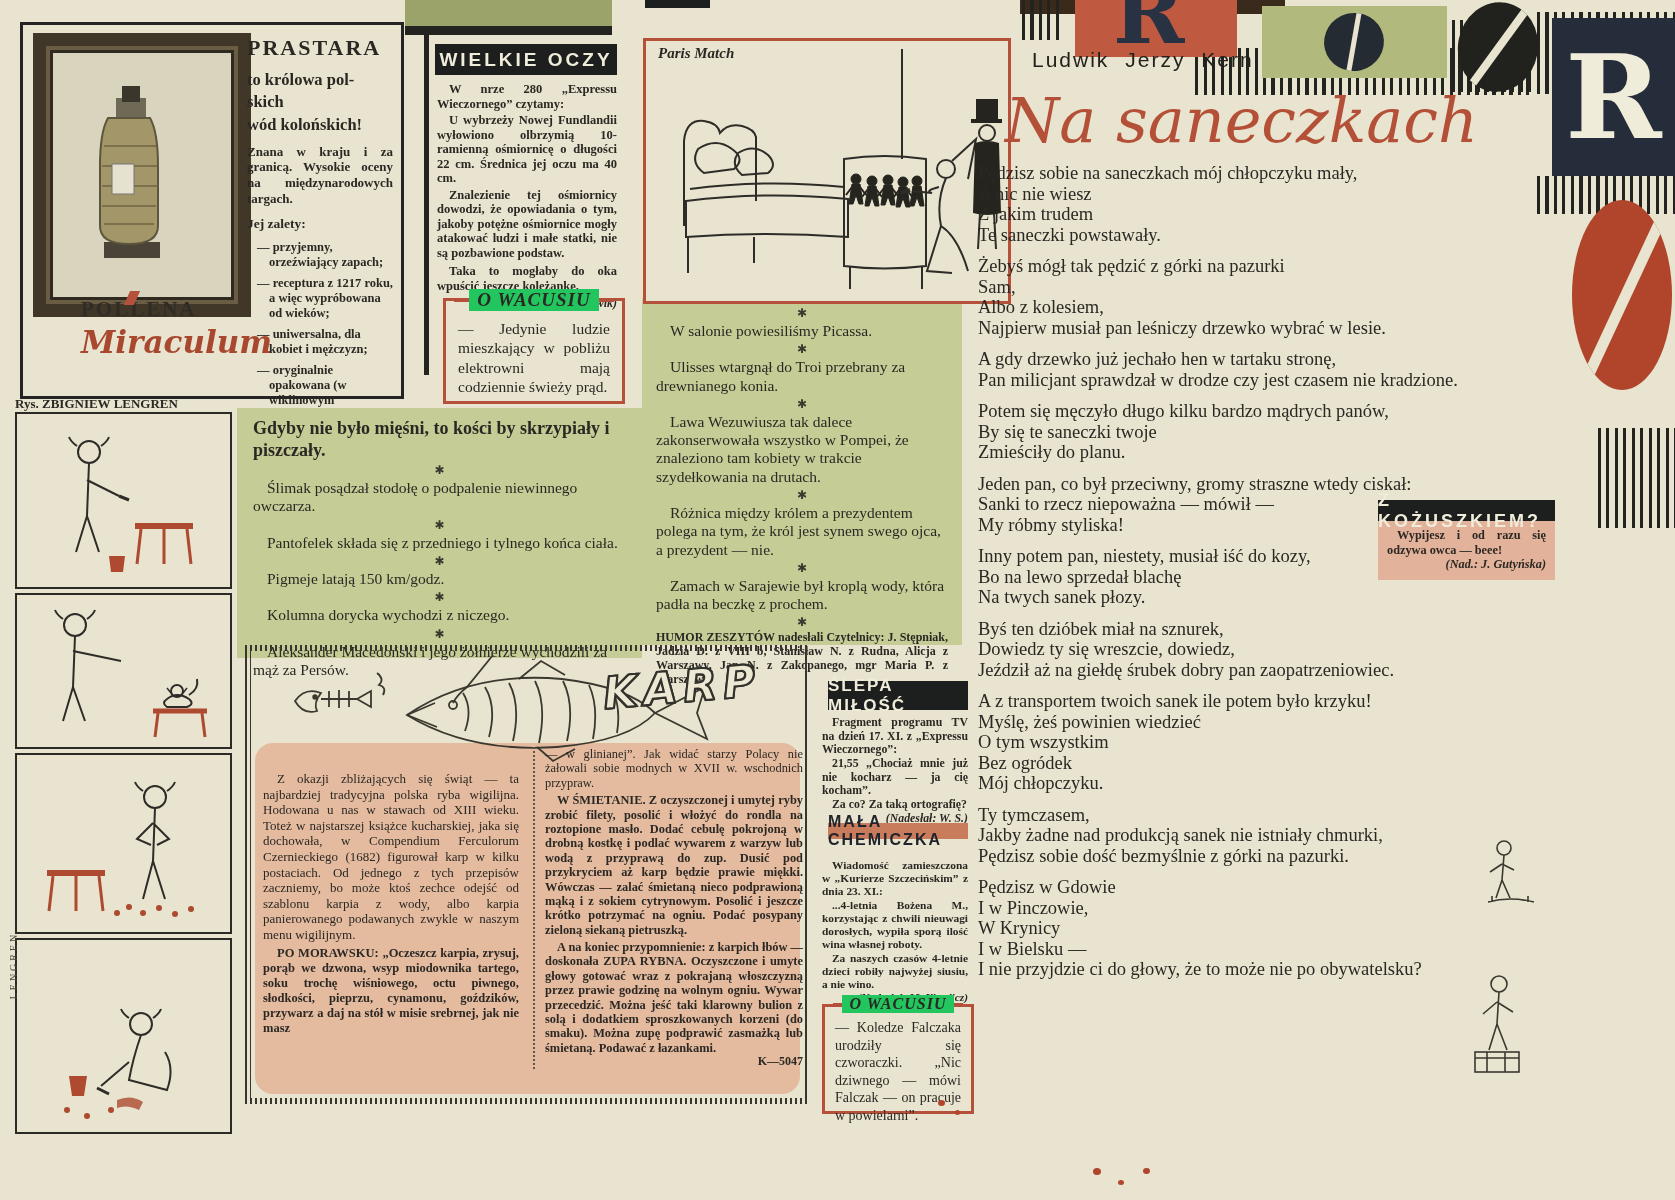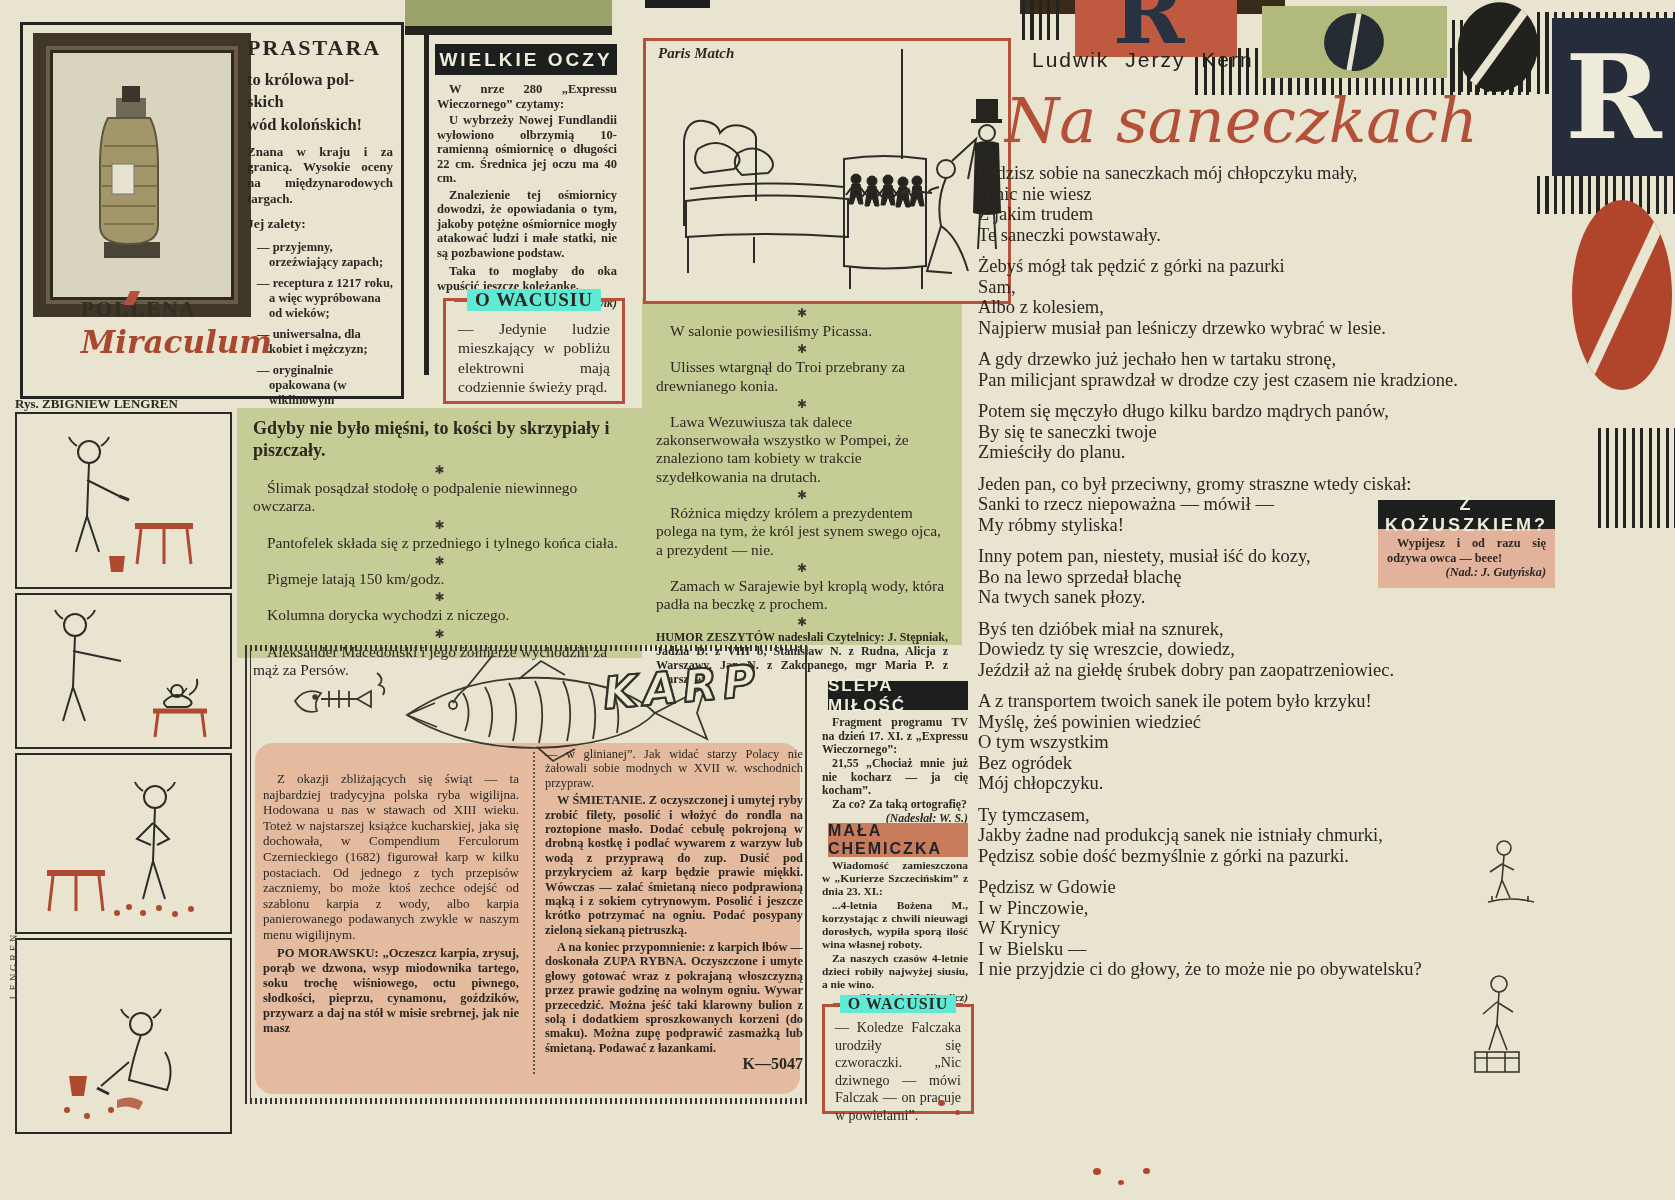--- a/index.html
+++ b/index.html
@@ -9,21 +9,21 @@
   .pre{white-space:pre-line;}
   .j{text-align:justify;}
   .stripes{background:repeating-linear-gradient(90deg,#23241f 0 3px,rgba(0,0,0,0) 3px 8.5px);}
   .bhead{background:#1d1e1e;color:#efecd9;font-family:"Liberation Sans","DejaVu Sans",sans-serif;
          font-weight:bold;display:flex;align-items:center;justify-content:center;letter-spacing:3px;}
   .star{display:block;text-align:center;font-size:12px;color:#3a382f;line-height:1;margin:3px 0;}
   .joke{font-size:15.5px;line-height:1.18;text-indent:14px;}
   .owbox{border:3px solid #b5503a;}
   .owtitle{display:flex;align-items:center;margin-top:-12px;padding:0 8px;}
   .owtitle .rule{flex:1;height:3px;background:#b5503a;}
-  .owtitle .t{padding:0 8px;font-weight:bold;font-size:19px;background:#5eead4;letter-spacing:1px;}
+  .owtitle .t{padding:0 8px;font-weight:bold;font-size:19px;background:#22c55e;letter-spacing:1px;font-style:italic;}
   .owbody{font-size:15.5px;line-height:1.25;padding:8px 12px 6px;text-align:justify;}
   .ellipse{border-radius:50%;}
   .slash{position:absolute;background:#e8e4cf;}
   .panel{border:2px solid #2a2a26;background:#e8e4cf;}
   .minihead-body{font-size:11.8px;line-height:1.16;font-weight:bold;text-align:justify;}
   .credit{font-style:italic;text-align:right;font-weight:bold;}
   .sv{display:block;}
   .wordart{font-family:"DejaVu Sans","Liberation Sans",sans-serif;font-weight:bold;font-style:italic;
            font-size:44px;letter-spacing:6px;color:#ece8d3;-webkit-text-stroke:2px #33312c;
            text-shadow:1px 1px 0 #33312c,-1px -1px 0 #33312c,1px -1px 0 #33312c,-1px 1px 0 #33312c;}
@@ -306,35 +306,35 @@
     <div class="abs wordart" style="left:352px;top:10px;transform:rotate(-5deg);">KARP</div>
 
     <div class="abs j" style="left:12px;top:120px;width:256px;font-size:13px;line-height:1.2;">
       <div style="text-indent:14px;">Z okazji zbliżających się świąt — ta najbardziej tradycyjna polska ryba wigilijna. Hodowana u nas w stawach od XIII wieku. Toteż w najstarszej książce kucharskiej, jaka się dochowała, w Compendium Ferculorum Czernieckiego (1682) figurował karp w kilku postaciach. Od jednego z tych przepisów zaczniemy, bo może ktoś zechce odejść od szablonu karpia z wody, albo karpia panierowanego podawanych zwykle w naszym menu wigilijnym.</div>
       <div style="text-indent:14px;margin-top:3px;font-weight:bold;font-size:12.5px;">PO MORAWSKU: „Oczeszcz karpia, zrysuj, porąb we dzwona, wsyp miodownika tartego, soku trochę wiśniowego, octu piwnego, słodkości, pieprzu, cynamonu, goździków, przywarz a daj na stół w misie srebrnej, jak nie masz</div>
     </div>
     <div class="abs j" style="left:282px;top:96px;width:258px;font-size:12.4px;line-height:1.16;border-left:2px dotted #5a564a;padding-left:10px;">
       <div>— w glinianej”. Jak widać starzy Polacy nie żałowali sobie modnych w XVII w. wschodnich przypraw.</div>
       <div style="text-indent:12px;margin-top:3px;font-weight:bold;">W ŚMIETANIE. Z oczyszczonej i umytej ryby zrobić filety, posolić i włożyć do rondla na roztopione masło. Dodać cebulę pokrojoną w drobną kostkę i podlać wywarem z warzyw lub wodą z przyprawą do zup. Dusić pod przykryciem aż karp będzie prawie miękki. Wówczas — zalać śmietaną nieco podprawioną mąką i z sokiem cytrynowym. Posolić i jeszcze krótko potrzymać na ogniu. Podać posypany zieloną siekaną pietruszką.</div>
       <div style="text-indent:12px;margin-top:3px;font-weight:bold;">A na koniec przypomnienie: z karpich łbów — doskonała ZUPA RYBNA. Oczyszczone i umyte głowy gotować wraz z pokrajaną włoszczyzną przez prawie godzinę na wolnym ogniu. Wywar przecedzić. Można jeść taki klarowny bulion z solą i dodatkiem sproszkowanych korzeni (do smaku). Można zupę podprawić zasmażką lub śmietaną. Podawać z łazankami.</div>
-      <div style="text-align:right;font-weight:bold;font-size:16px;">K—5047</div>
+      <div style="text-align:right;font-weight:bold;font-size:12px;">K—5047</div>
     </div>
   </div>
 
   <div class="abs bhead" style="left:828px;top:681px;width:140px;height:29px;font-size:17px;letter-spacing:2px;">
     <span>ŚLEPA MIŁOŚĆ</span>
   </div>
   <div class="abs minihead-body" style="left:822px;top:716px;width:146px;">
     <div style="text-indent:10px;">Fragment programu TV na dzień 17. XI. z „Expressu Wieczornego”:</div>
     <div style="text-indent:10px;">21,55 „Chociaż mnie już nie kocharz — ja cię kocham”.</div>
     <div style="text-indent:10px;">Za co? Za taką ortografię?</div>
     <div class="credit">(Nadesłał: W. S.)</div>
   </div>
 
-  <div class="abs" style="left:828px;top:823px;width:140px;height:34px;background:#c97c5b;display:flex;align-items:center;justify-content:center;">
+  <div class="abs" style="left:828px;top:823px;width:140px;height:16px;background:#c97c5b;display:flex;align-items:center;justify-content:center;">
     <span style="font-family:'Liberation Sans','DejaVu Sans',sans-serif;font-weight:bold;font-size:16px;letter-spacing:2px;color:#20242c;">MAŁA CHEMICZKA</span>
   </div>
   <div class="abs minihead-body" style="left:822px;top:859px;width:146px;font-size:11.4px;">
     <div style="text-indent:10px;">Wiadomość zamieszczona w „Kurierze Szczecińskim” z dnia 23. XI.:</div>
     <div style="text-indent:10px;">...4-letnia Bożena M., korzystając z chwili nieuwagi dorosłych, wypiła sporą ilość wina własnej roboty.</div>
     <div style="text-indent:10px;">Za naszych czasów 4-letnie dzieci robiły najwyżej siusiu, a nie wino.</div>
     <div class="credit">(Nadesłał: M. Kiewlicz)</div>
   </div>
 
   <div class="abs owbox" style="left:822px;top:1004px;width:146px;height:104px;">
@@ -381,21 +381,21 @@
 Jakby żadne nad produkcją sanek nie istniały chmurki,
 Pędzisz sobie dość bezmyślnie z górki na pazurki.</div>
     <div class="pre poem-stanza">Pędzisz w Gdowie
 I w Pinczowie,
 W Krynicy
 I w Bielsku —
 I nie przyjdzie ci do głowy, że to może nie po obywatelsku?</div>
   </div>
 
   <div class="abs" style="left:1378px;top:500px;width:177px;">
-    <div class="bhead" style="height:29px;font-size:18px;text-align:center;">
+    <div class="bhead" style="height:21px;font-size:18px;">
       <span>Z KOŻUSZKIEM?</span>
     </div>
     <div style="background:#e3b29a;padding:7px 9px 8px;font-size:12.3px;font-weight:bold;line-height:1.18;text-align:justify;">
       <div style="text-indent:10px;">Wypijesz i od razu się odzywa owca — beee!</div>
       <div class="credit" style="font-style:italic;">(Nad.: J. Gutyńska)</div>
     </div>
   </div>
 
   <svg class="sv abs" style="left:1482px;top:838px;" viewBox="0 0 58 72" width="58" height="72">
     <g fill="none" stroke="#3a382f" stroke-width="1.6">

